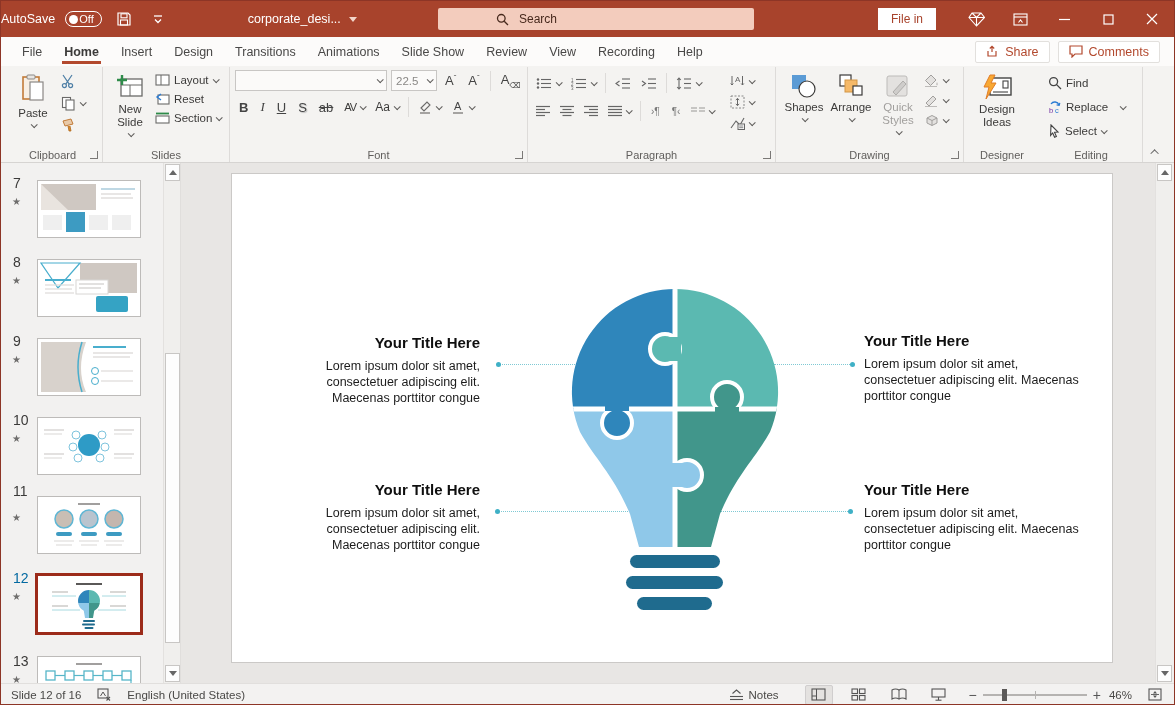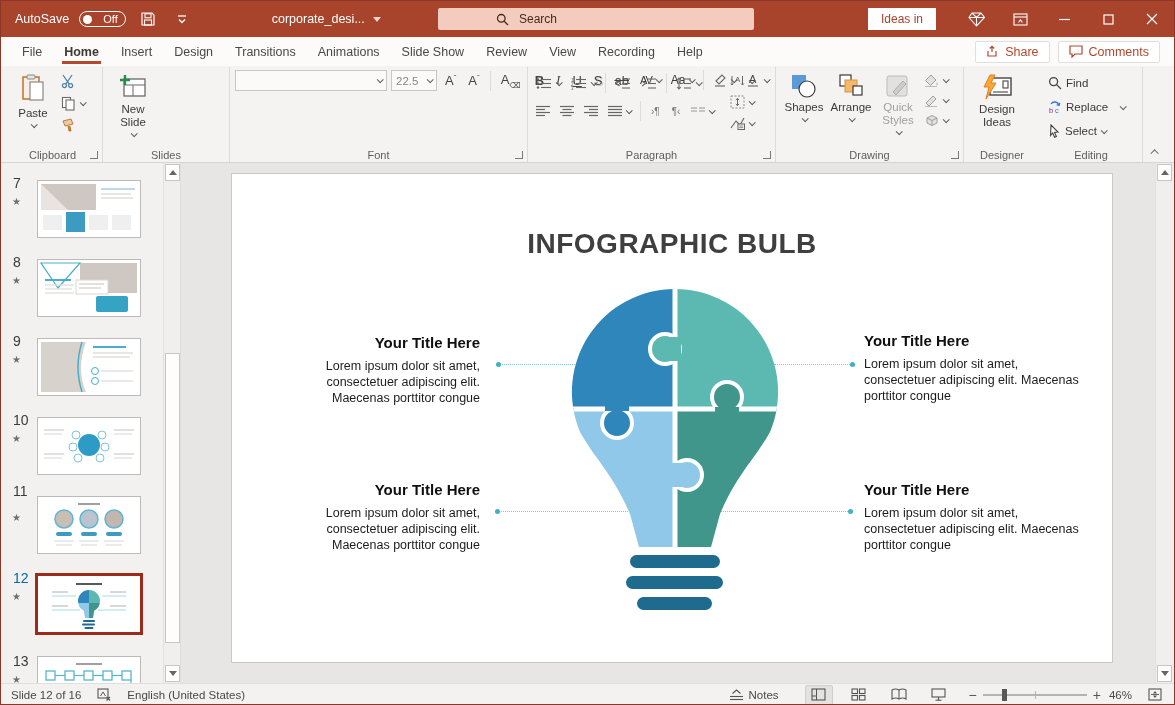--- a/index.html
+++ b/index.html
@@ -7,22 +7,22 @@
     --tl:#2F86BB; --tr:#5BB9B1; --bl:#8FC8E9; --br:#41968B; --base:#1F6B8E;
     --connector:#7FC9D4; --dot:#3FB0C6;
     --ink:#3B3A39; --muted:#605E5C; --bd:#C8C6C4;
   }
   *{margin:0;padding:0;box-sizing:border-box}
   body{background:#777;font-family:"Liberation Sans",sans-serif}
   .app{position:relative;width:1175px;height:705px;background:#fff;border:1px solid var(--red-deep);overflow:hidden}
 
   
   .titlebar{position:relative;height:36px;background:var(--red);display:flex;align-items:center;color:#fff;font-size:12.5px}
-  .tb-left{display:flex;align-items:center;gap:10px;padding-left:14px}
-  .autosave-toggle{display:flex;align-items:center;gap:11px;border:1px solid #fff;border-radius:9px;height:16px;padding:0 7px 0 3px;font-size:11px}
+  .tb-left{display:flex;align-items:center;gap:10px;}
+  .autosave-toggle{display:flex;align-items:center;gap:1px;border:1px solid #fff;border-radius:9px;height:16px;padding:0 7px 0 3px;font-size:11px}
   .as-dot{width:9px;height:9px;border-radius:50%;background:#fff}
   .tb-icon{display:inline-flex;align-items:center;justify-content:center;width:24px;height:24px;cursor:default}
   .doc-title{margin-left:78px;display:flex;align-items:center;gap:8px;font-size:12.5px}
   .caret-down{width:0;height:0;border-left:4px solid transparent;border-right:4px solid transparent;border-top:5px solid #f3d5c9}
   .searchbox{position:absolute;left:437px;top:7px;width:316px;height:22px;background:#F3CCBD;border-radius:2px;display:flex;align-items:center;gap:10px;padding-left:58px;color:#47291d;font-size:12px}
   .tb-right{position:absolute;right:0;top:0;height:36px;display:flex;align-items:center}
   .signin{background:#fff;color:var(--red);font-size:12px;padding:4px 13px;margin-right:18px;cursor:pointer}
   .winbtn{width:44px;height:36px;display:flex;align-items:center;justify-content:center;color:#fff}
 
   
@@ -121,21 +121,21 @@
       <span class="caret-down"></span>
     </div>
     <div class="searchbox">
       <svg width="13" height="13" viewBox="0 0 13 13">
           <circle cx="5.3" cy="5.3" r="3.8" fill="none" stroke="#47291d" stroke-width="1.3"></circle>
           <line x1="8.2" y1="8.2" x2="12" y2="12" stroke="#47291d" stroke-width="1.3"></line>
         </svg>
       <span>Search</span>
     </div>
     <div class="tb-right">
-      <span class="signin">Ideas in</span>
+      <span class="signin">File in</span>
       <span class="winbtn">
         <svg width="17" height="15" viewBox="0 0 17 15">
             <path d="M4 1 h9 l3.5 4.5 L8.5 14 L1 5.5 Z M1 5.5 h15 M4 1 l4.5 4.5 L13 1 M8.5 5.5 v8.5" fill="none" stroke="#fff" stroke-width="1.1"></path>
           </svg>
       </span>
       <span class="winbtn">
         <svg width="15" height="13" viewBox="0 0 15 13">
             <rect x="1" y="1" width="13" height="11" fill="none" stroke="#fff" stroke-width="1.1"></rect>
             <line x1="1" y1="4" x2="14" y2="4" stroke="#fff" stroke-width="1.1"></line>
             <path d="M5.5 9.5 L7.5 7 L9.5 9.5" fill="none" stroke="#fff" stroke-width="1.1"></path>
@@ -230,24 +230,49 @@
       <div class="bigbtn">
         <svg width="28" height="26" viewBox="0 0 28 26">
           <rect x="5" y="5" width="21" height="17" fill="#fff" stroke="#6b6a69" stroke-width="1.3"></rect>
           <line x1="5" y1="11" x2="26" y2="11" stroke="#6b6a69" stroke-width="1"></line>
           <line x1="14" y1="11" x2="14" y2="22" stroke="#6b6a69" stroke-width="1"></line>
           <path d="M6 1 v10 M1 6 h10" stroke="#2E8B4A" stroke-width="2.4"></path>
         </svg>
         <span style="width:40px">New Slide</span>
         <i class="chv"></i>
       </div>
+      <div class="scol">
+        <span class="sbtn">
+          <svg width="15" height="12" viewBox="0 0 15 12">
+              <rect x="1" y="1" width="13" height="10" fill="#fff" stroke="#6b6a69" stroke-width="1.1"></rect>
+              <line x1="6" y1="1" x2="6" y2="11" stroke="#6b6a69" stroke-width="1"></line>
+            </svg>
+          <span>Layout</span>
+            <i class="chv"></i>
+        </span>
+        <span class="sbtn">
+          <svg width="15" height="12" viewBox="0 0 15 12">
+              <rect x="3" y="2" width="11" height="9" fill="#fff" stroke="#6b6a69" stroke-width="1.1"></rect>
+              <path d="M6 1 L2 4 L6 7" fill="none" stroke="#2B7CD3" stroke-width="1.4"></path>
+            </svg>
+          <span>Reset</span>
+        </span>
+        <span class="sbtn">
+          <svg width="15" height="12" viewBox="0 0 15 12">
+              <line x1="1" y1="1.5" x2="14" y2="1.5" stroke="#2E8B4A" stroke-width="1.8"></line>
+              <rect x="1" y="4" width="13" height="7" fill="#fff" stroke="#6b6a69" stroke-width="1.1"></rect>
+            </svg>
+          <span>Section</span>
+            <i class="chv"></i>
+        </span>
+      </div>
       <span class="glabel">Slides</span>
     </div>
 
-    <div class="rgroup" style="width:298px;flex-direction:row;gap:6px">
+    <div class="rgroup" style="width:298px;flex-direction:column;gap:6px">
       <div class="fontrow">
         <span class="combo" style="width:152px">
             <span></span>
             <i class="chv"></i>
           </span>
         <span class="combo" style="width:46px">
             <span>22.5</span>
             <i class="chv"></i>
           </span>
         <span class="glyphbtn">A<sup style="font-size:8px">ˆ</sup></span>
@@ -679,21 +704,20 @@
           </span>
         <span class="sthumb" style="top:190px;height:290px"></span>
         <span class="sarrow" style="bottom:1px">
             <i class="tri-down"></i>
           </span>
       </div>
     </div>
 
     <div class="canvas">
       <div class="slide">
-        <div class="stitle">INFOGRAPHIC BULB</div>
 
         <div class="tblock tb-tl">
           <div class="btitle">Your Title Here</div>
           <div class="bbody">Lorem ipsum dolor sit amet, consectetuer adipiscing elit. Maecenas porttitor congue</div>
         </div>
         <div class="tblock tb-tr">
           <div class="btitle">Your Title Here</div>
           <div class="bbody">Lorem ipsum dolor sit amet, consectetuer adipiscing elit. Maecenas porttitor congue</div>
         </div>
         <div class="tblock tb-bl">

